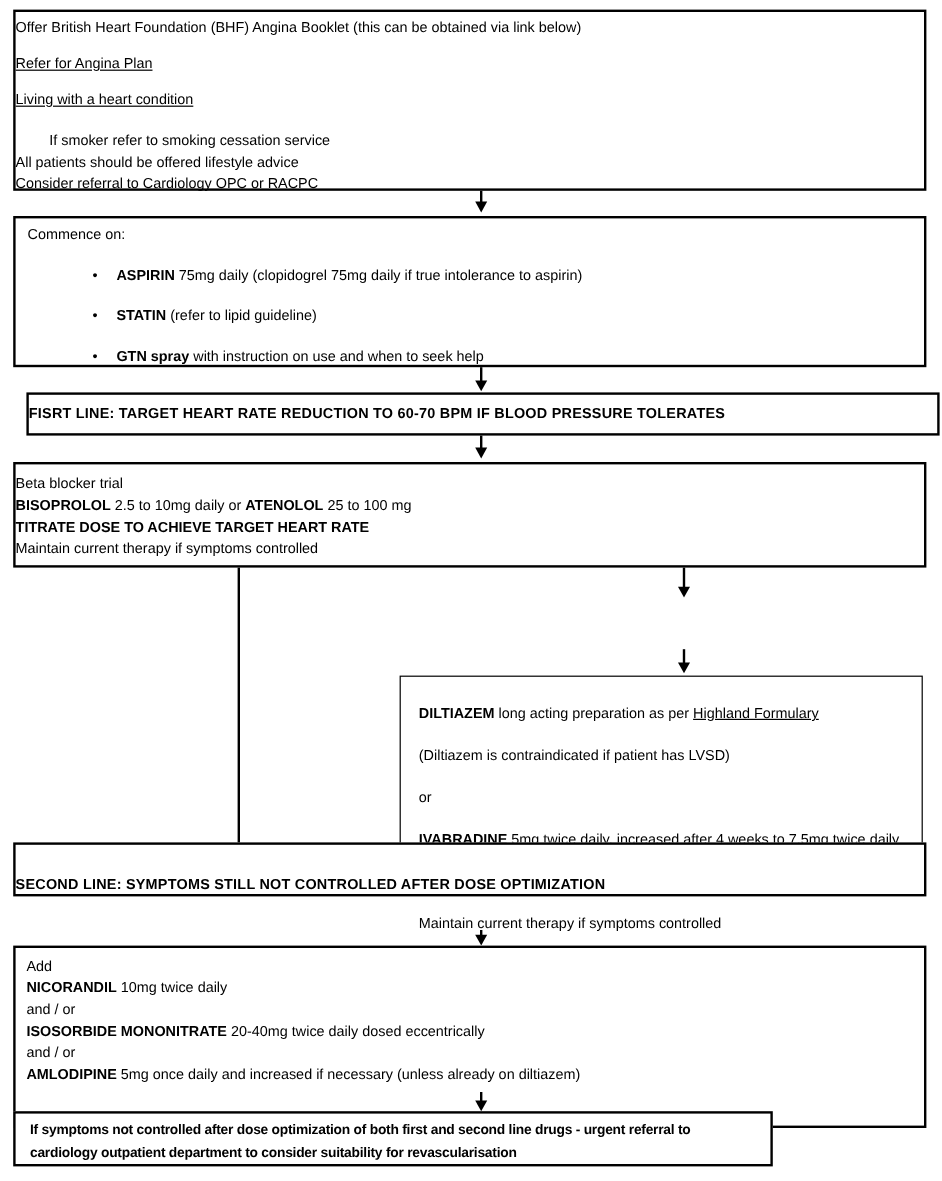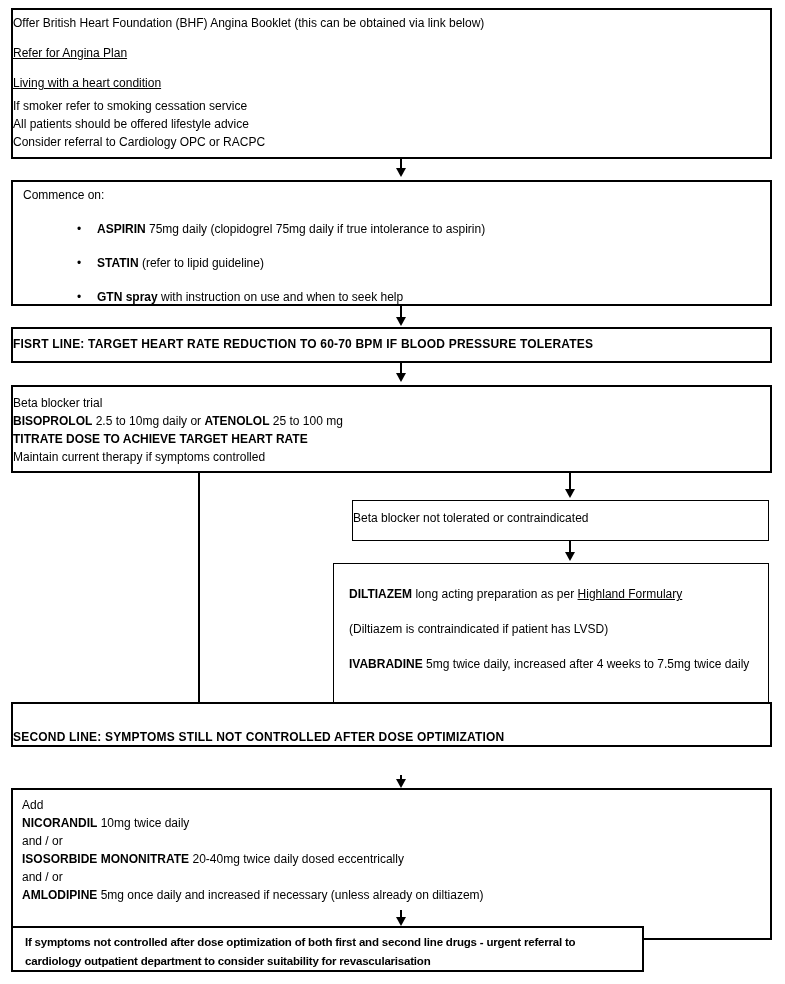--- a/index.html
+++ b/index.html
@@ -29,30 +29,30 @@
   .ahead {
     position: absolute; width: 0; height: 0;
     border-left: 5px solid transparent;
     border-right: 5px solid transparent;
     border-top: 9px solid #000;
   }
 
   
   #box-offer { left: 11px; top: 8px; width: 761px; height: 151px; padding-top: 4px; }
   #box-offer .gap12 { margin-top: 12px; }
-  #box-offer .gap10 { margin-top: 5px; }
+  #box-offer .gap10 { margin-top: 16px; padding-left: 28px; }
   #box-offer p { margin: 0; }
 
   
   #box-commence { left: 11px; top: 180px; width: 761px; height: 126px; padding: 4px 10px; }
   .bullet-row { position: relative; margin-top: 16px; padding-left: 74px; }
   .bullet-dot { position: absolute; left: 54px; top: 0; font-size: 12px; }
 
   
-  #box-firstline { left: 11px; top: 327px; width: 761px; height: 36px; padding-top: 6px; }
+  #box-firstline { left: 22px; top: 327px; width: 761px; height: 36px; padding-top: 6px; }
 
   
   #box-betatrial { left: 11px; top: 385px; width: 761px; height: 88px; padding-top: 7px; }
   #box-betatrial p { margin: 0; }
 
   
   #box-betanot { left: 352px; top: 500px; width: 417px; height: 41px; padding-top: 8px; }
 
   
   #box-alt { left: 333px; top: 563px; width: 436px; height: 145px; padding-top: 5px; line-height: 20px; }
@@ -118,30 +118,28 @@
     <p class="bold">TITRATE DOSE TO ACHIEVE TARGET HEART RATE</p>
     <p>Maintain current therapy if symptoms controlled</p>
   </div>
 
   <div class="vline" style="left:198px; top:473px; height:240px;"></div>
   <div class="ahead" style="left:194px; top:712px;"></div>
 
   <div class="vline" style="left:569px; top:473px; height:17px;"></div>
   <div class="ahead" style="left:565px; top:489px;"></div>
 
-  <div class="box thin center" id="box-betanot">
-    <span>Beta blocker not tolerated or contraindicated</span>
-  </div>
 
   <div class="vline" style="left:569px; top:541px; height:12px;"></div>
   <div class="ahead" style="left:565px; top:552px;"></div>
 
   <div class="box thin center" id="box-alt">
     <p><span class="bold">DILTIAZEM</span><span> long acting preparation as per </span><span class="link">Highland Formulary</span></p>
     <p>(Diltiazem is contraindicated if patient has LVSD)</p>
+    <p>or</p>
     <p><span class="bold">IVABRADINE</span><span> 5mg twice daily, increased after 4 weeks to 7.5mg twice daily</span></p>
     <div class="spacer20"></div>
     <p>Maintain current therapy if symptoms controlled</p>
   </div>
 
   <div class="vline" style="left:564px; top:708px; height:11px;"></div>
   <div class="ahead" style="left:560px; top:718px;"></div>
 
   <div class="box center banner" id="box-secondline">
     <span>SECOND LINE: SYMPTOMS STILL NOT CONTROLLED AFTER DOSE OPTIMIZATION</span>

